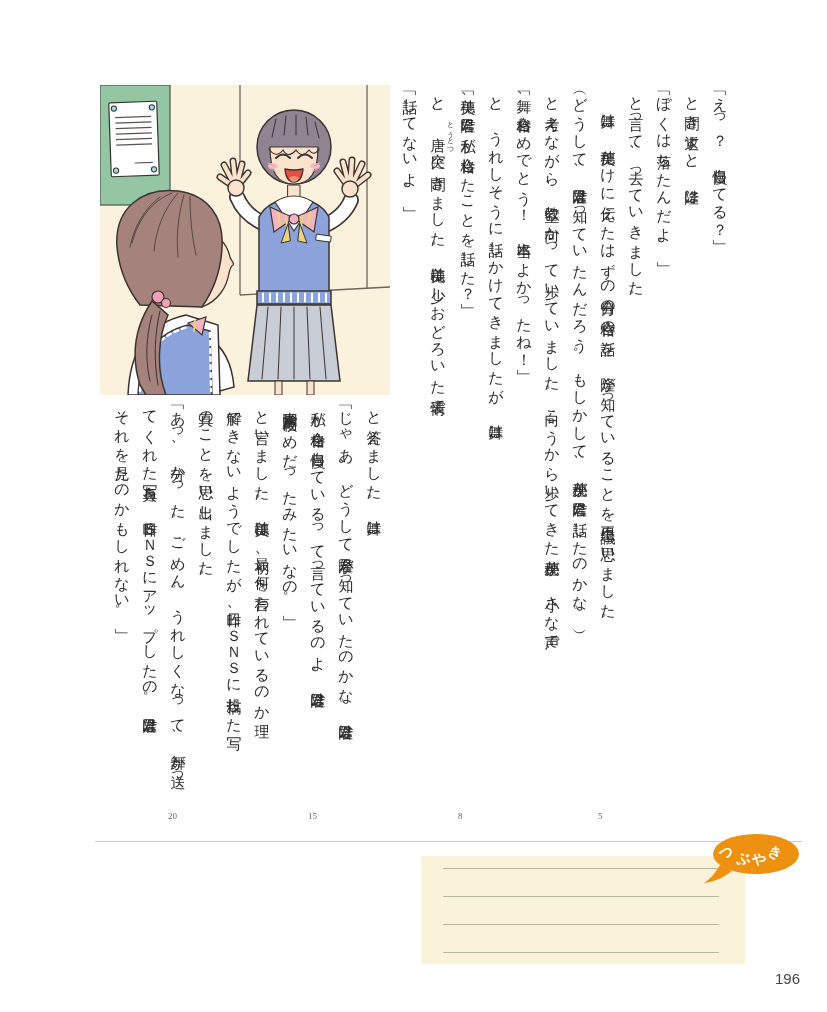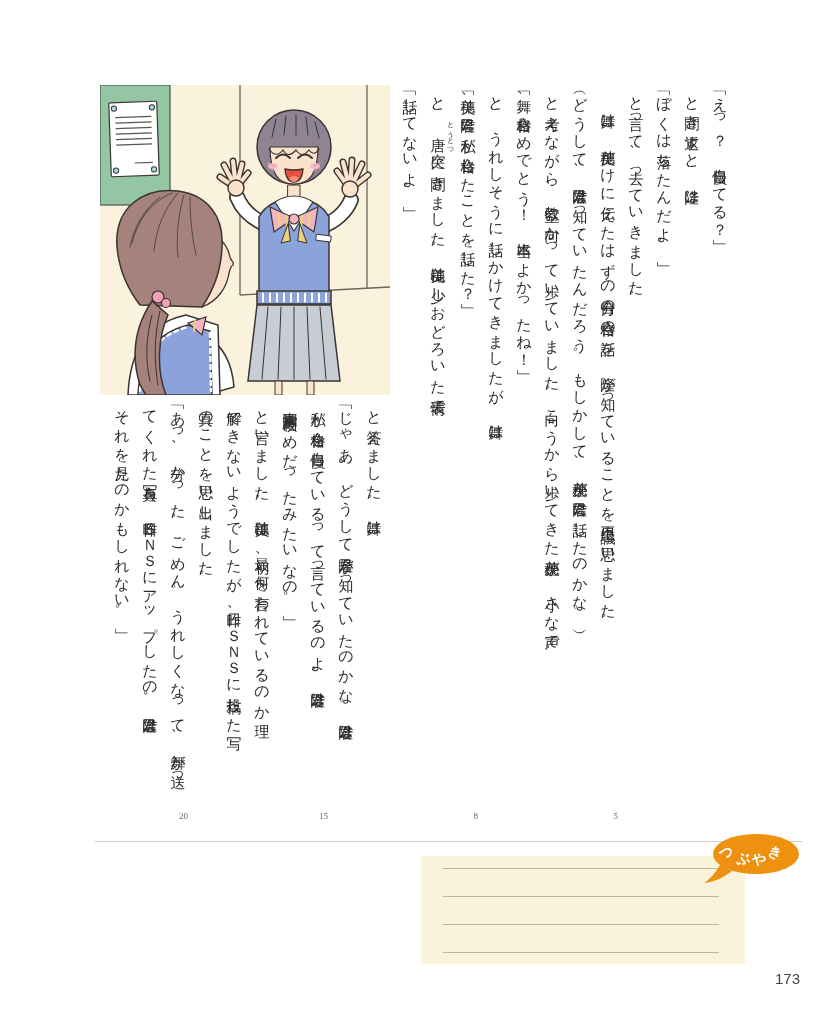--- a/index.html
+++ b/index.html
@@ -10,21 +10,21 @@
   *{box-sizing:border-box;margin:0;padding:0}
   html,body{background:#fff}
   body{width:827px;height:1012px;position:relative;overflow:hidden;
        font-family:"Liberation Serif","DejaVu Serif",serif;color:var(--ink)}
   .vblock{position:absolute;writing-mode:vertical-rl;text-orientation:mixed;
           font-size:15px;letter-spacing:1.2px;line-height:28px;color:var(--ink)}
   .vblock p{margin:0;line-height:28px}
   #colsA{right:93px;top:86px;height:718px}
   #colsB{right:439px;top:400px;height:414px}
   ruby rt{font-size:7px;letter-spacing:0;color:var(--ink)}
-  .lnum{position:absolute;top:811px;width:20px;text-align:right;
+  .lnum{position:absolute;top:811px;width:20px;text-align:left;
         font-size:9px;color:#666;font-family:"Liberation Serif",serif}
   .illo{position:absolute;left:100px;top:85px;width:290px;height:310px}
   .divider{position:absolute;left:95px;top:841px;width:707px;height:1px;background:#cbcbcb}
   .note-panel{position:absolute;left:421px;top:856px;width:324px;height:108px;
               background:var(--note_bg)}
   .rule-line{position:absolute;left:22px;width:276px;height:1px;background:var(--note_line)}
   .rl0{top:12px}.rl1{top:40px}.rl2{top:68px}.rl3{top:96px}
   .bubble-svg{position:absolute;left:704px;top:833px;width:96px;height:52px;z-index:3}
   .bq{position:absolute;z-index:4;color:#fff;font-size:14px;font-weight:bold;
       font-family:"Liberation Sans","DejaVu Sans",sans-serif}
@@ -169,13 +169,13 @@
 
 <svg class="bubble-svg" viewBox="0 0 96 52" xmlns="http://www.w3.org/2000/svg">
   <path d="M16,32 C10,42 5,47 0,50 C11,49 20,44 28,38 Z" fill="var(--bubble_orange)"></path>
   <ellipse cx="52" cy="21" rx="43" ry="20" fill="var(--bubble_orange)"></ellipse>
 </svg>
 <span class="bq bq0">つ</span>
 <span class="bq bq1">ぶ</span>
 <span class="bq bq2">や</span>
 <span class="bq bq3">き</span>
 
-<div class="page-num">173</div>
+<div class="page-num">196</div>
 
 </body></html>

